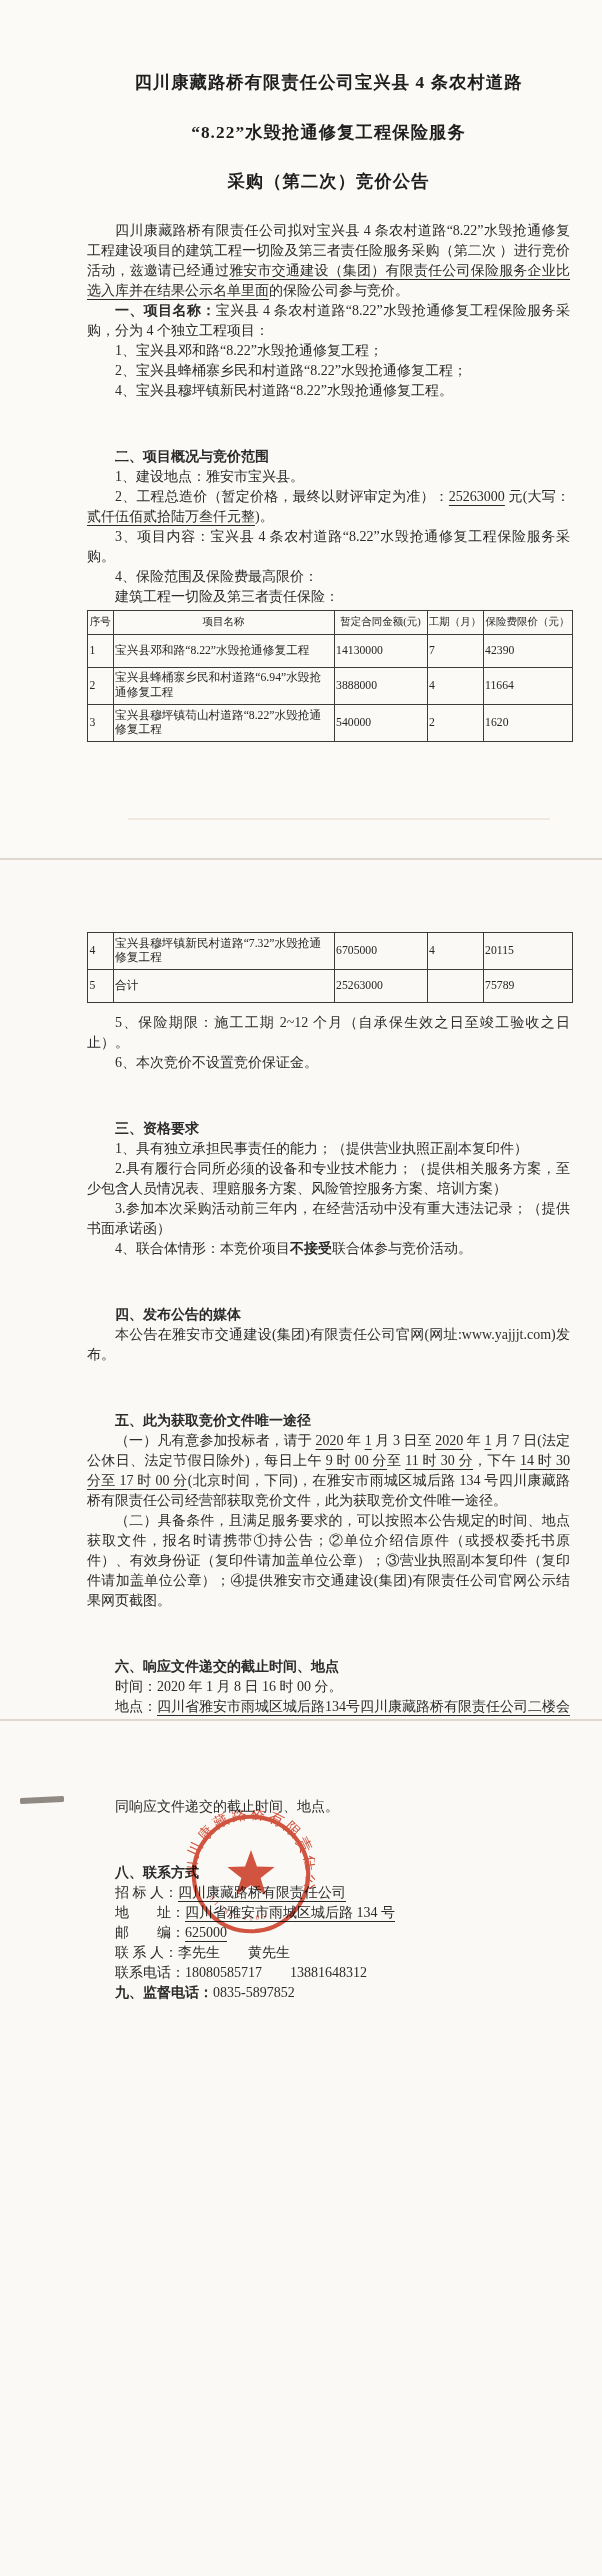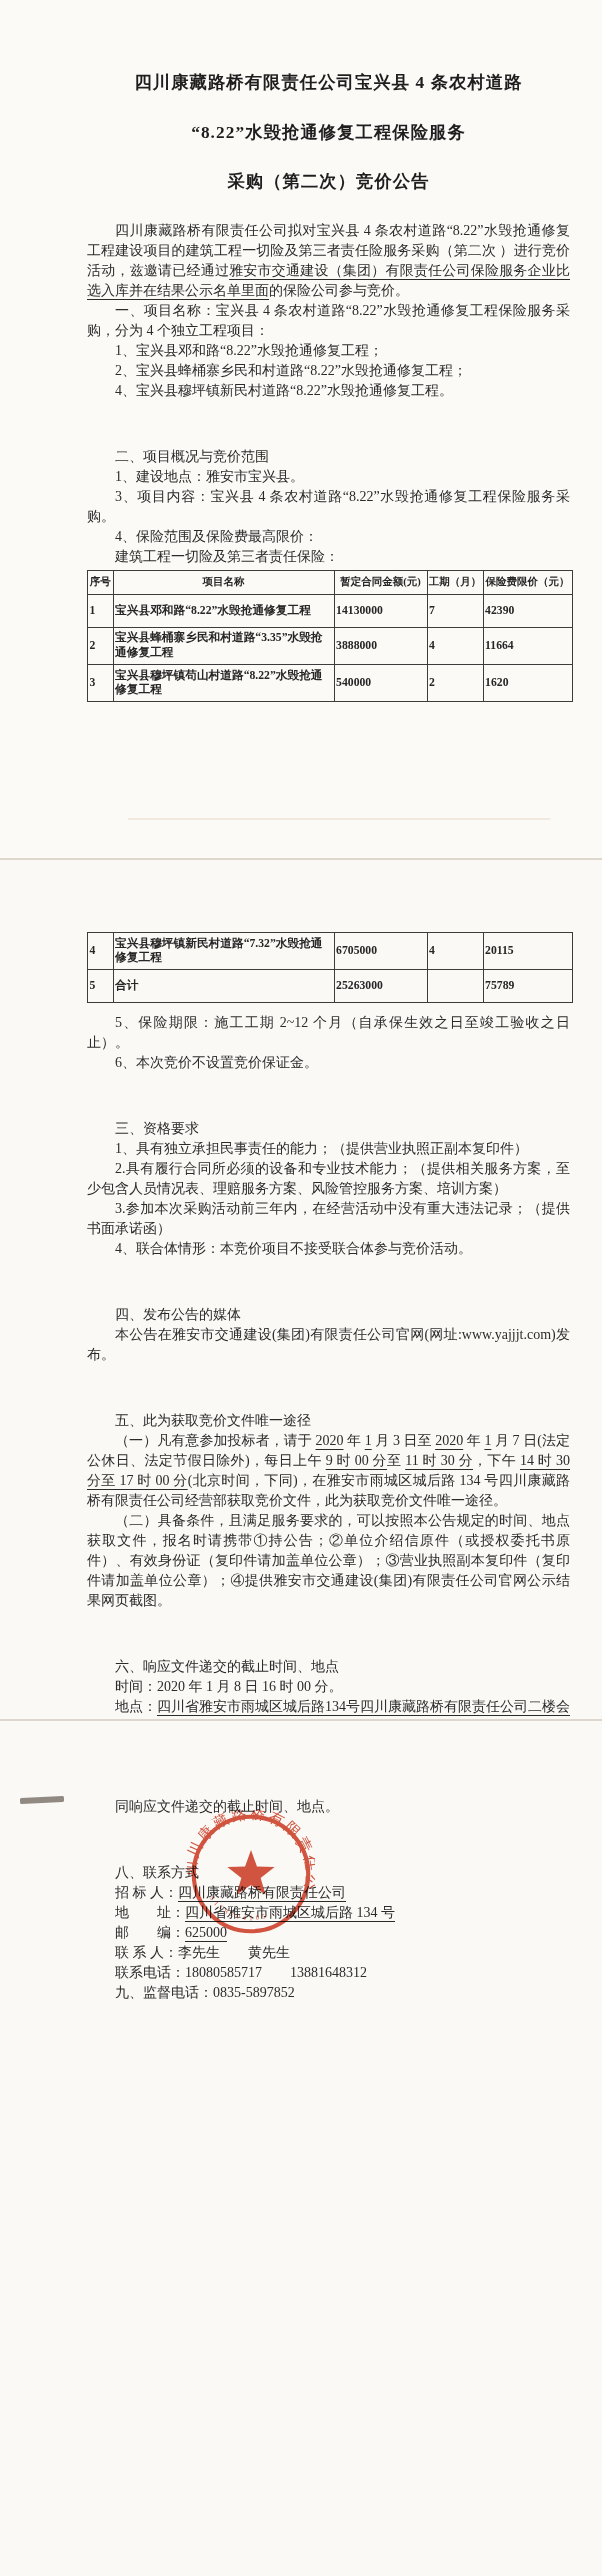--- a/index.html
+++ b/index.html
@@ -15,26 +15,26 @@
   #cut2{top:1719px;}
   .streak{position:absolute;left:128px;top:818px;width:422px;height:1.5px;background:#ecdfd5;opacity:.7;}
   .smudge{position:absolute;left:19.6px;top:76px;width:44px;height:6px;background:#4a4036;opacity:.6;
           transform:rotate(-3deg);border-radius:1.5px;}
 
   .title-line{font-size:17.3px;line-height:22.6px;margin-bottom:27px;font-weight:bold;
               text-align:center;letter-spacing:1.1px;color:#1e1e1e;}
   .para{font-size:14px;line-height:20px;text-indent:2em;text-align:justify;}
   .para.heading{font-weight:bold;margin-top:46px;}
   .para .u{text-decoration:underline;text-underline-offset:3.8px;text-decoration-thickness:0.8px;}
-  .para .b{font-weight:normal;}
+  .para .b{font-weight:bold;}
 
   table.doc-table{border-collapse:collapse;table-layout:fixed;width:483px;margin-top:3px;
                   font-size:11.7px;color:#262626;}
   table.doc-table th,table.doc-table td{border:0.8px solid #3c3c3c;
-                  vertical-align:middle;padding:3.8px 1.5px;line-height:14.3px;font-weight:bold;}
+                  vertical-align:middle;padding:3.8px 1.5px;line-height:14.3px;font-weight:normal;}
   table.doc-table th{font-size:10.5px;padding:4.5px 0.8px;}
   table.doc-table td{height:24px;}
 
   .seal{position:absolute;left:187px;top:89px;width:128px;height:128px;
         mix-blend-mode:multiply;opacity:.92;pointer-events:none;}
 </style>
 </head>
 <body>
 
 <div class="canvas">
@@ -45,20 +45,21 @@
         <div class="title-line">四川康藏路桥有限责任公司宝兴县 4 条农村道路</div>
         <div class="title-line">“8.22”水毁抢通修复工程保险服务</div>
         <div class="title-line">采购（第二次）竞价公告</div>
         <div class="para "><span>四川康藏路桥有限责任公司拟对宝兴县 4 条农村道路“8.22”水毁抢通修复工程建设项目的建筑工程一切险及第三者责任险服务采购（第二次 ）进行竞价活动，兹邀请已经通过</span><span class="u ">雅安市交通建设（集团）有限责任公司保险服务企业比选入库并在结果公示名单里面</span><span>的保险公司参与竞价。</span></div>
         <div class="para "><span class="b">一、项目名称：</span><span>宝兴县 4 条农村道路“8.22”水毁抢通修复工程保险服务采购，分为 4 个独立工程项目：</span></div>
         <div class="para "><span>1、宝兴县邓和路“8.22”水毁抢通修复工程；</span></div>
         <div class="para "><span>2、宝兴县蜂桶寨乡民和村道路“8.22”水毁抢通修复工程；</span></div>
         <div class="para "><span>4、宝兴县穆坪镇新民村道路“8.22”水毁抢通修复工程。</span></div>
         <div class="para heading"><span class="b">二、项目概况与竞价范围</span></div>
         <div class="para "><span>1、建设地点：雅安市宝兴县。</span></div>
+        <div class="para "><span>2、工程总造价（暂定价格，最终以财评审定为准）：</span><span class="u ">25263000</span><span> 元(大写：</span><span class="u ">贰仟伍佰贰拾陆万叁仟元整</span><span>)。</span></div>
         <div class="para "><span>3、项目内容：宝兴县 4 条农村道路“8.22”水毁抢通修复工程保险服务采购。</span></div>
         <div class="para "><span>4、保险范围及保险费最高限价：</span></div>
         <div class="para "><span>建筑工程一切险及第三者责任保险：</span></div>
         <table class="doc-table">
           <colgroup>
             <col style="width: 25.6px;">
             <col style="width: 221px;">
             <col style="width: 93px;">
             <col style="width: 56px;">
             <col style="width: 89px;">
@@ -75,21 +76,21 @@
           <tbody>
             <tr>
               <td>1</td>
               <td>宝兴县邓和路“8.22”水毁抢通修复工程</td>
               <td>14130000</td>
               <td>7</td>
               <td>42390</td>
             </tr>
             <tr>
               <td>2</td>
-              <td>宝兴县蜂桶寨乡民和村道路“3.35”水毁抢通修复工程</td>
+              <td>宝兴县蜂桶寨乡民和村道路“6.94”水毁抢通修复工程</td>
               <td>3888000</td>
               <td>4</td>
               <td>11664</td>
             </tr>
             <tr>
               <td>3</td>
               <td>宝兴县穆坪镇苟山村道路“8.22”水毁抢通修复工程</td>
               <td>540000</td>
               <td>2</td>
               <td>1620</td>

